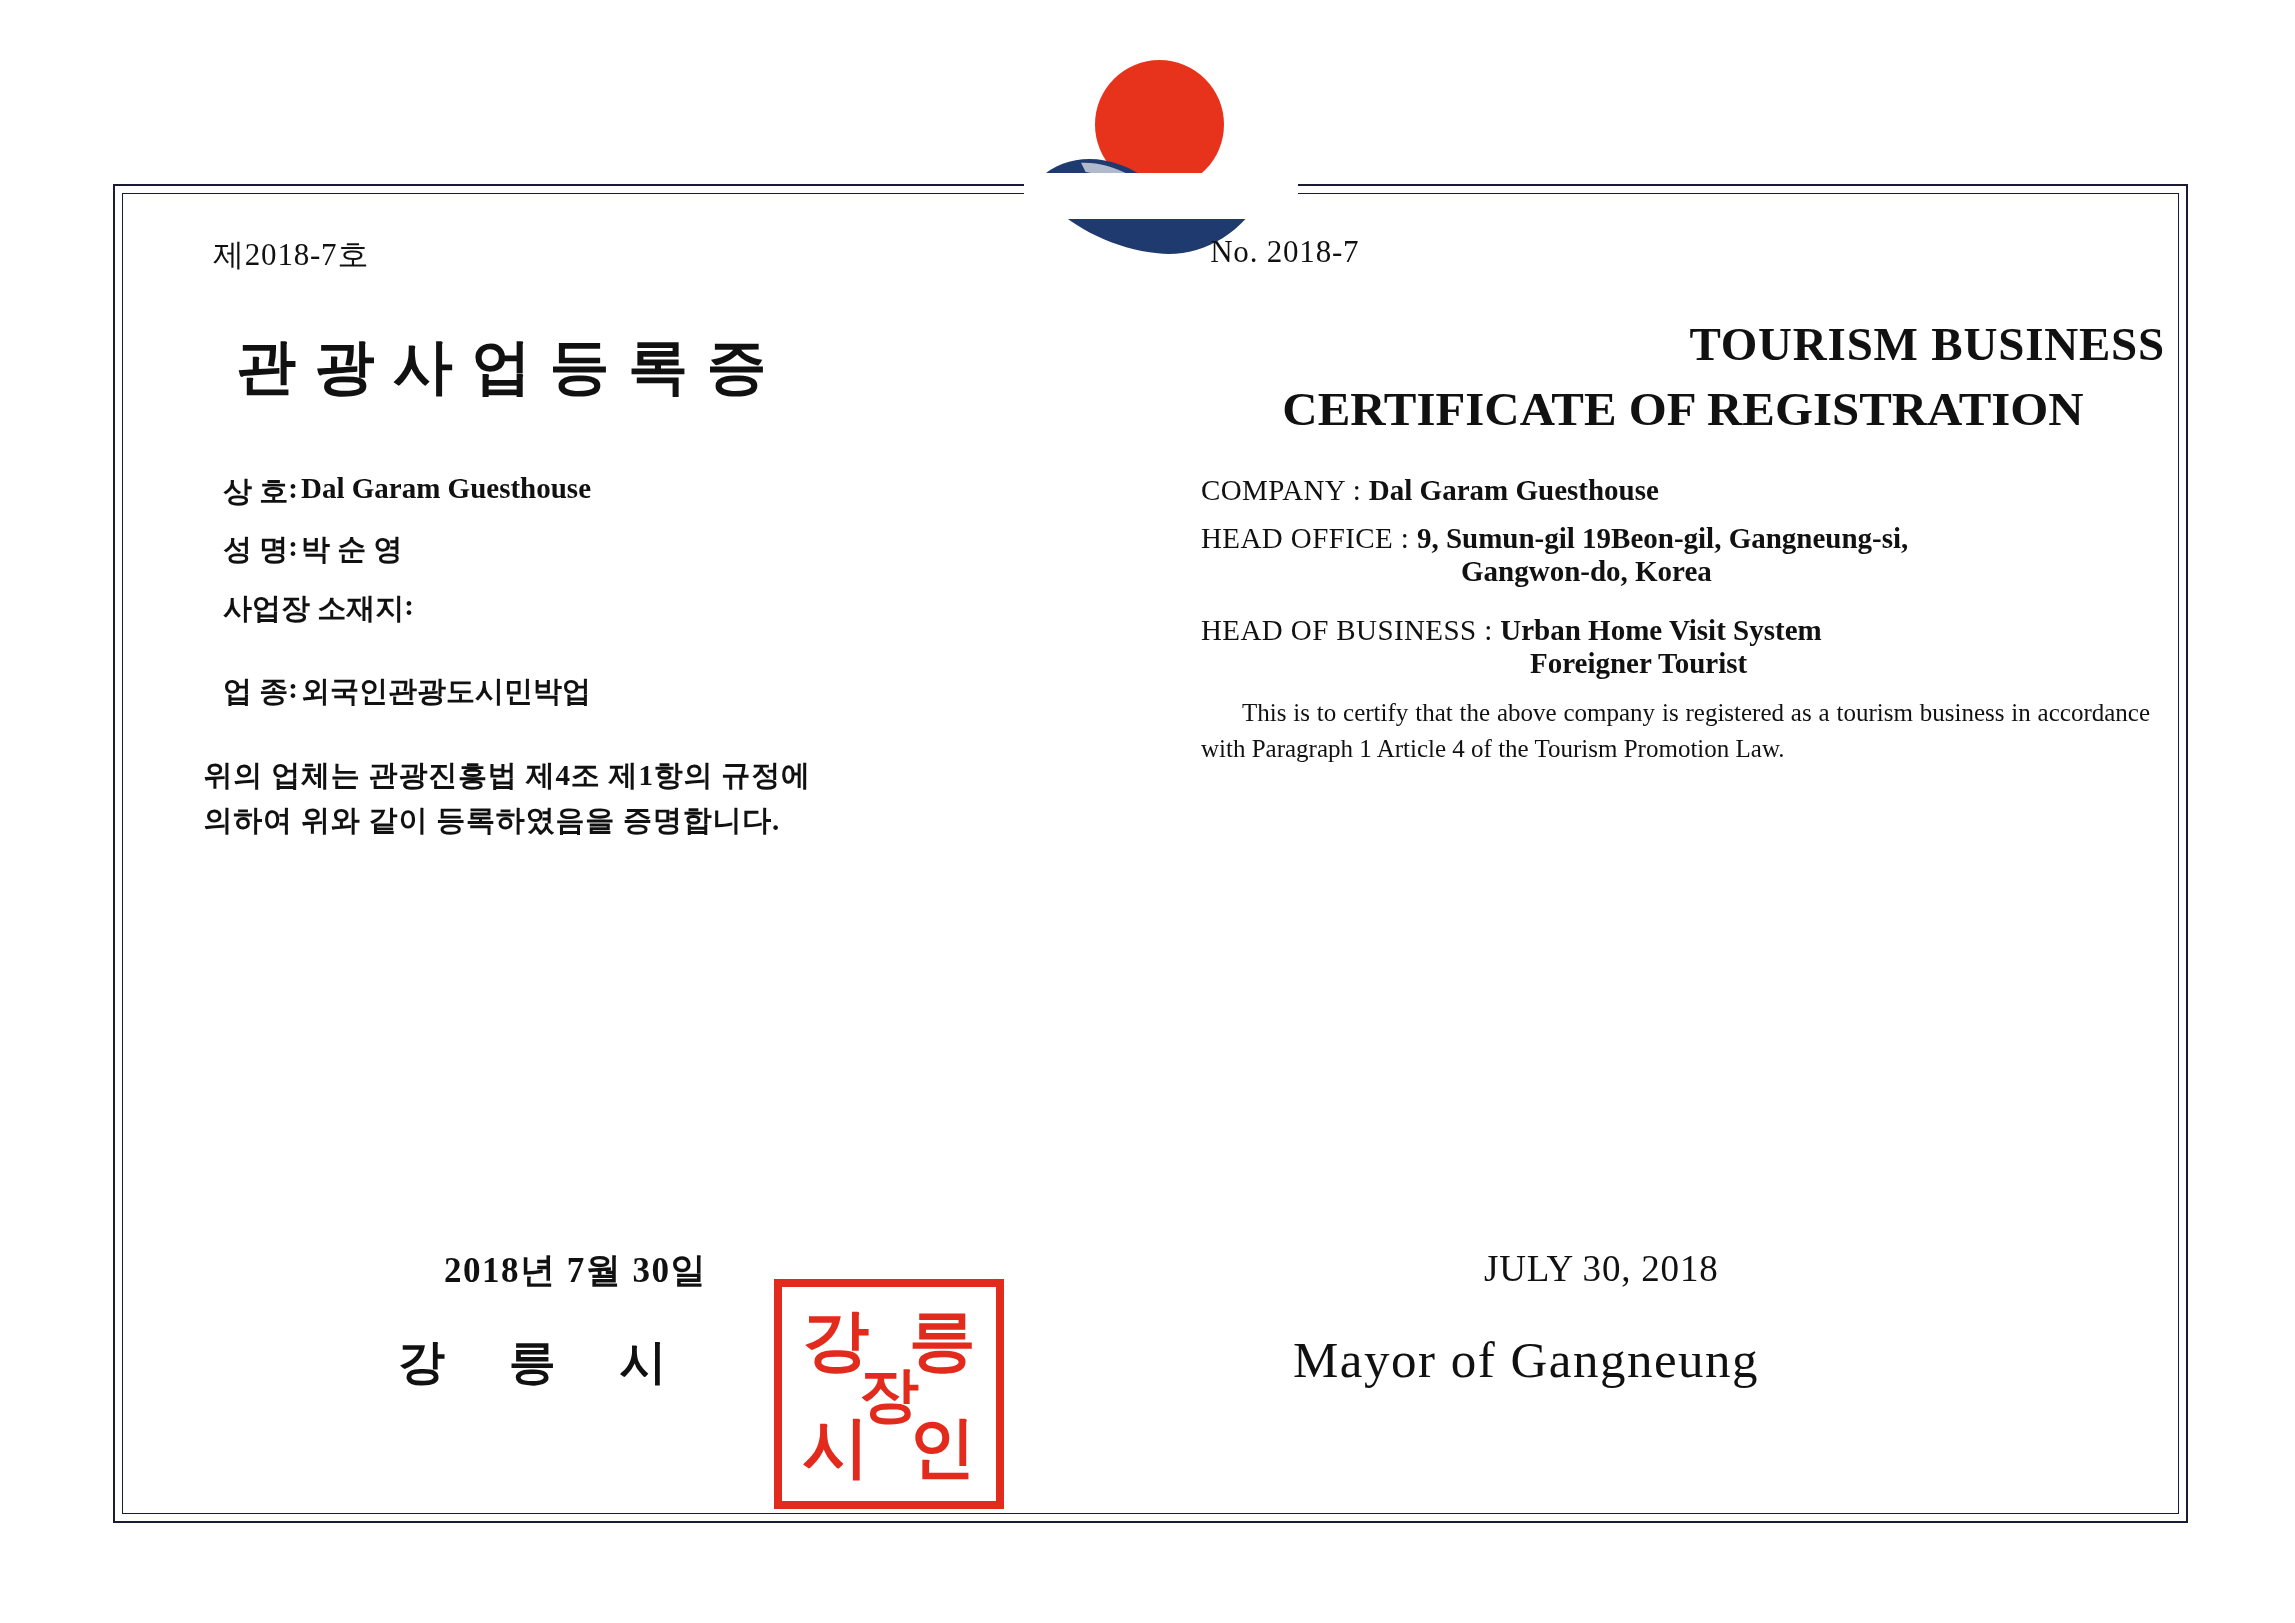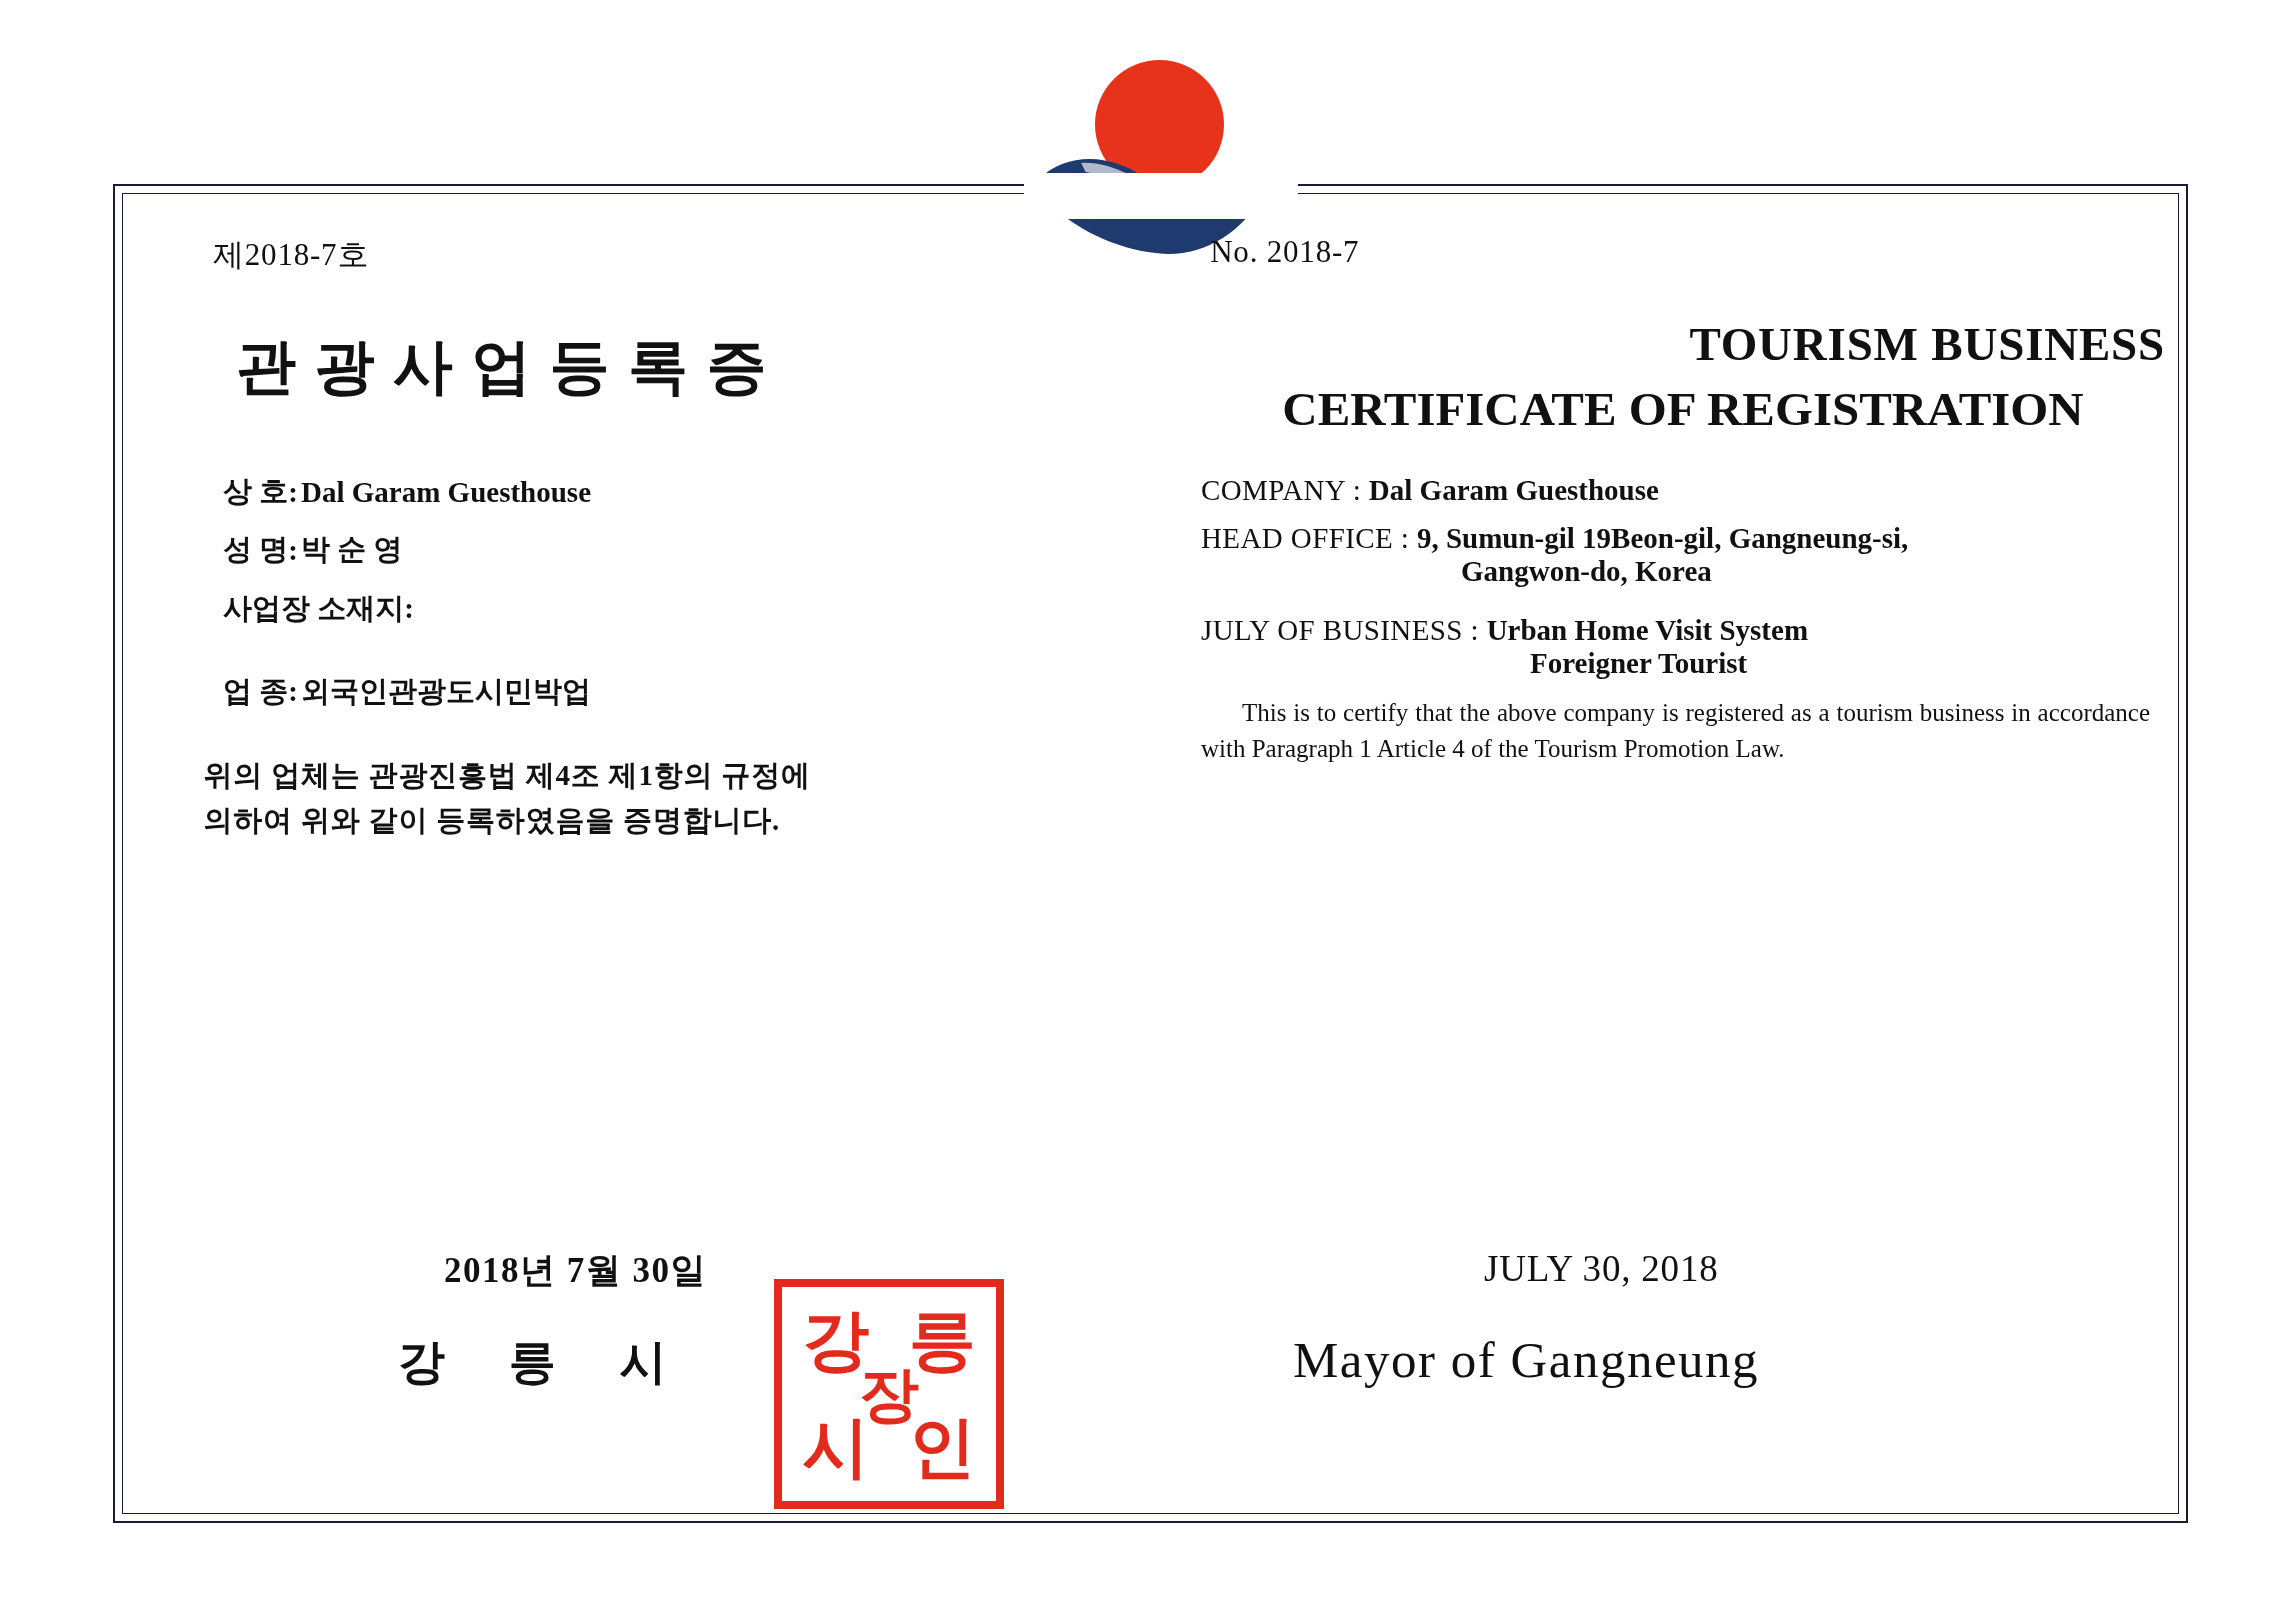--- a/index.html
+++ b/index.html
@@ -111,21 +111,21 @@
     transform: scaleX(1.04);
     transform-origin: center;
   }
 
   
   .fields-ko {
     margin: 64px 0 0 47px;
   }
   .frow {
     display: flex;
-    align-items: center;
+    align-items: flex-start;
     margin-bottom: 18.4px;
     font-size: 29px;
     white-space: nowrap;
   }
   .frow .lab {
     font-weight: 700;
     letter-spacing: 0px;
   }
   .frow .colon  { margin: 0 3.1px 0 0; font-weight: 700; }
   .frow .val    { font-weight: 700; }
@@ -311,21 +311,21 @@
 
   <div class="fields-en">
     <div class="erow">
       <span class="elab">COMPANY : </span><span class="eval">Dal Garam Guesthouse</span>
     </div>
     <div class="erow">
       <span class="elab">HEAD OFFICE : </span><span class="eval">9, Sumun-gil 19Beon-gil, Gangneung-si,</span>
       <span class="eval-2">Gangwon-do, Korea</span>
     </div>
     <div class="erow type">
-      <span class="elab">JULY OF BUSINESS : </span><span class="eval">Urban Home Visit System</span>
+      <span class="elab">HEAD OF BUSINESS : </span><span class="eval">Urban Home Visit System</span>
       <span class="eval-3">Foreigner Tourist</span>
     </div>
   </div>
 
   <div class="statement-en">This is to certify that the above company is registered as a tourism business in accordance with Paragraph 1 Article 4 of the Tourism Promotion Law.</div>
 </div>
 
 <div class="date-ko">2018년   7월   30일</div>
 <div class="issuer-ko">강 릉 시</div>
 

